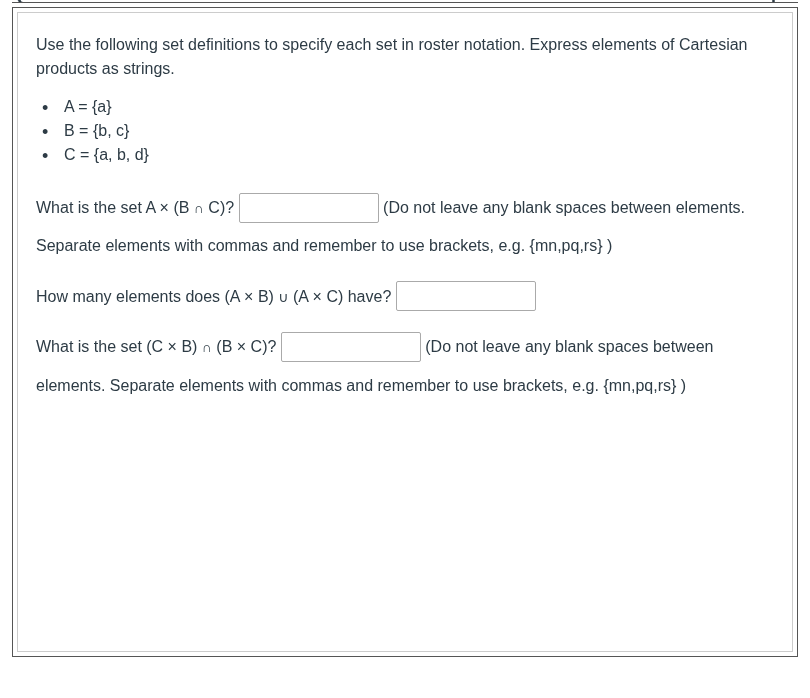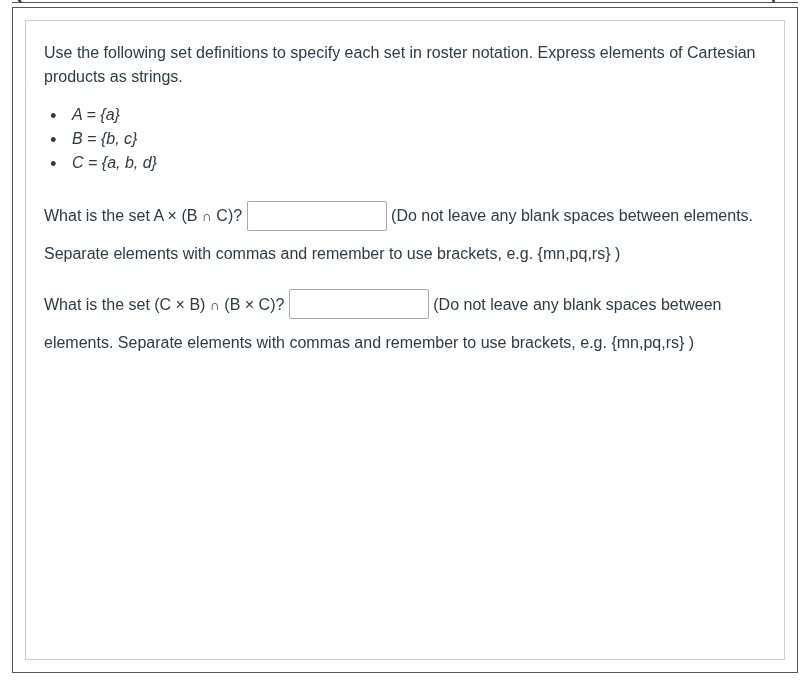--- a/index.html
+++ b/index.html
@@ -27,21 +27,21 @@
       color: #2d3b45;
       font-size: 18px;
       height: 8px;
       overflow: hidden;
       line-height: 0;
       margin-top: -6px;
     }
     .outer-border {
       border: 1px solid #555;
       margin: 4px 12px 12px 12px;
-      padding: 12px;
+      padding: 4px;
     }
     .inner-border {
       border: 1px solid #ccc;
       padding: 20px 18px 30px 18px;
       min-height: 640px;
     }
     .intro {
       line-height: 1.5;
       margin-bottom: 14px;
       color: #2d3b45;
@@ -49,21 +49,20 @@
     .sets-list {
       list-style: none;
       padding-left: 0;
       margin-bottom: 22px;
     }
     .sets-list li {
       position: relative;
       padding-left: 28px;
       line-height: 1.5;
       color: #2d3b45;
-      font-style: italic;
     }
     .sets-list li::before {
       content: "•";
       position: absolute;
       left: 6px;
       font-size: 18px;
       color: #2d3b45;
     }
     .qline {
       line-height: 2.4;
@@ -114,20 +113,24 @@
     </ul>
 
 
 
     <div class="qline">
       <span>What is the set A × (B </span><span class="op">∩</span><span> C)?</span>
       <input type="text" class="med" style="">
       <span> (Do not leave any blank spaces between elements. Separate elements with commas and remember to use brackets, e.g. {mn,pq,rs} )</span>
     </div>
 
+    <div class="qline">
+      <span>How many elements does (A × B) </span><span class="op">∪</span><span> (A × C) have?</span>
+      <input type="text" class="short" style="">
+    </div>
 
     <div class="qline">
       <span>What is the set (C × B) </span><span class="op">∩</span><span> (B × C)?</span>
       <input type="text" class="med" style="">
       <span> (Do not leave any blank spaces between elements. Separate elements with commas and remember to use brackets, e.g. {mn,pq,rs} )</span>
     </div>
 
 
   </div>
 </div>

